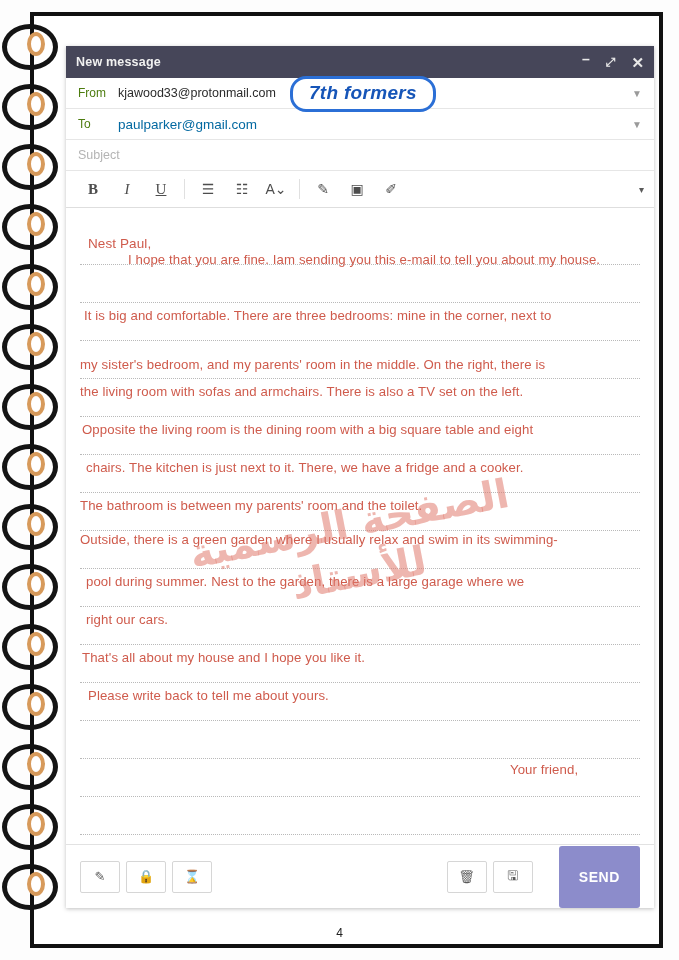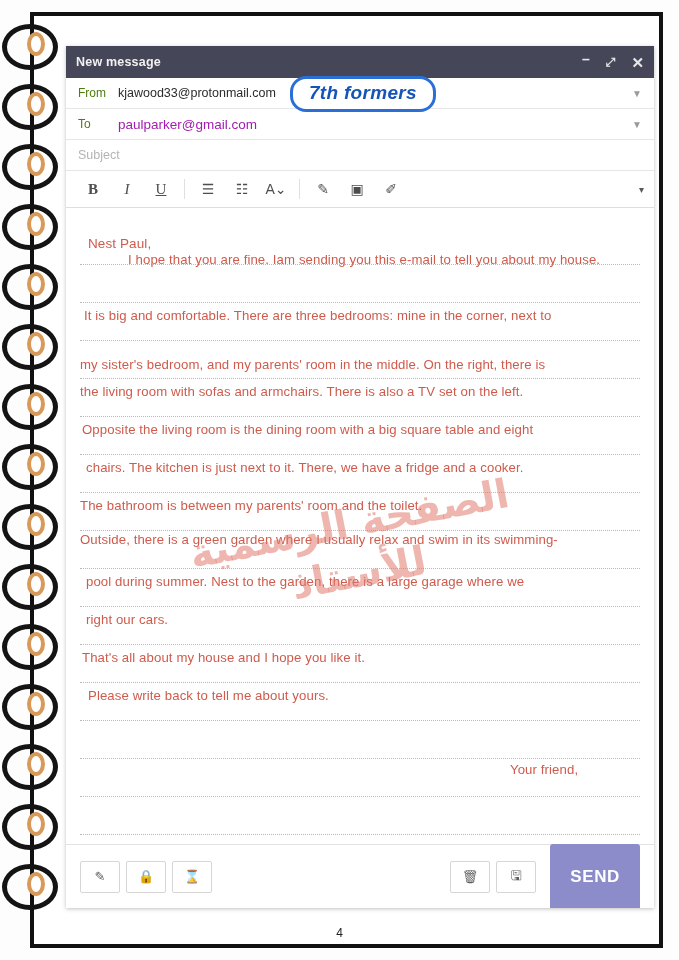--- a/index.html
+++ b/index.html
@@ -95,21 +95,21 @@
     font-size: 12.5px;
     color: #3a3a3a;
   }
   .field-label {
     color: #4d7c0f;
     width: 40px;
     flex: 0 0 auto;
     font-size: 12px;
   }
   .field-value { color: #2b2b2b; font-size: 12.5px; }
-  .field-value.to { color: #a21caf; font-size: 13.5px; }
+  .field-value.to { color: #0369a1; font-size: 13.5px; }
   .field-placeholder { color: #b4b4b4; font-size: 12.5px; }
   .chevron {
     margin-left: auto;
     color: #9a9a9a;
     font-size: 10px;
   }
 
   
   .stamp {
     position: absolute;
@@ -221,26 +221,26 @@
     background: #fff;
     display: flex; align-items: center; justify-content: center;
     font-size: 13px; color: #5a5a5a;
     margin-right: 6px;
     border-radius: 2px;
   }
   .footer-right { margin-left: auto; display: flex; align-items: center; }
   .send-btn {
     background: #8c8ccb;
     color: #fff;
-    font-size: 17px;
+    font-size: 14px;
     font-weight: bold;
     letter-spacing: .6px;
     padding: 23px 20px;
     border-radius: 3px;
-    margin-left: 8px;
+    margin-left: 20px;
   }
 
   .page-number {
     position: absolute;
     left: 0; bottom: 20px;
     width: 679px;
     text-align: center;
     font-size: 12px;
     color: #222;
   }

